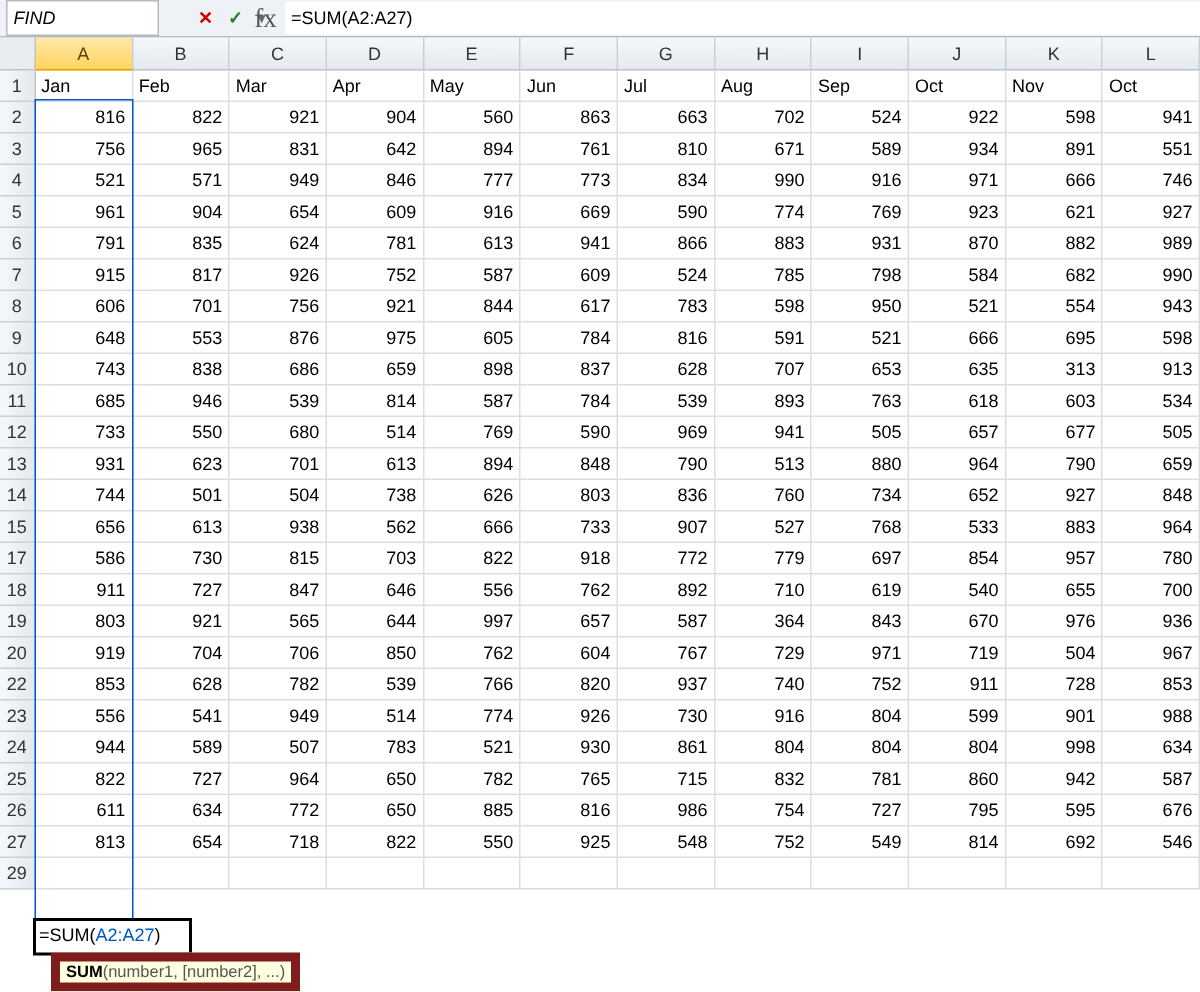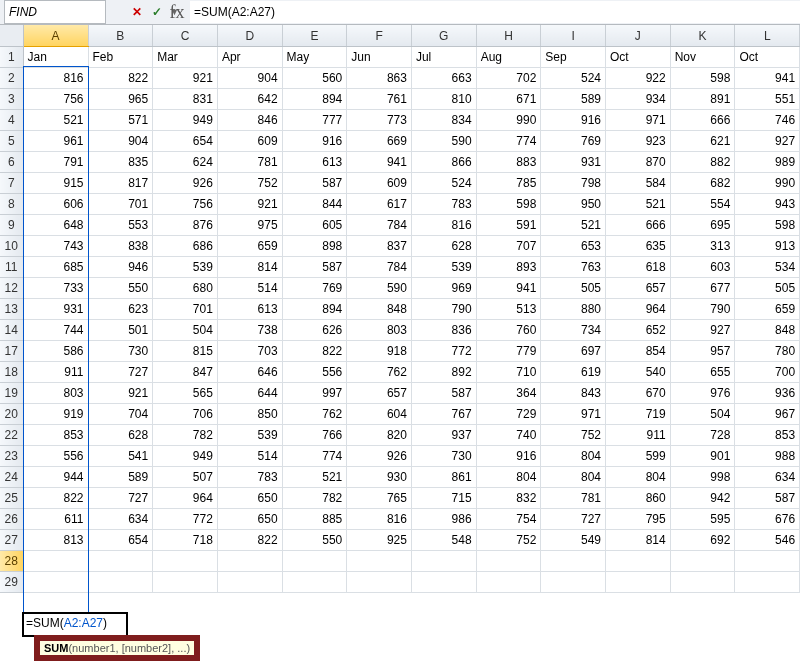--- a/index.html
+++ b/index.html
@@ -288,20 +288,35 @@
             <td class="cell">626</td>
             <td class="cell">803</td>
             <td class="cell">836</td>
             <td class="cell">760</td>
             <td class="cell">734</td>
             <td class="cell">652</td>
             <td class="cell">927</td>
             <td class="cell">848</td>
           </tr>
           <tr>
+            <th class="row-h">15</th>
+            <td class="cell">656</td>
+            <td class="cell">613</td>
+            <td class="cell">938</td>
+            <td class="cell">562</td>
+            <td class="cell">666</td>
+            <td class="cell">733</td>
+            <td class="cell">907</td>
+            <td class="cell">527</td>
+            <td class="cell">768</td>
+            <td class="cell">533</td>
+            <td class="cell">883</td>
+            <td class="cell">964</td>
+          </tr>
+          <tr>
             <th class="row-h">17</th>
             <td class="cell">586</td>
             <td class="cell">730</td>
             <td class="cell">815</td>
             <td class="cell">703</td>
             <td class="cell">822</td>
             <td class="cell">918</td>
             <td class="cell">772</td>
             <td class="cell">779</td>
             <td class="cell">697</td>
@@ -438,35 +453,20 @@
             <td class="cell">550</td>
             <td class="cell">925</td>
             <td class="cell">548</td>
             <td class="cell">752</td>
             <td class="cell">549</td>
             <td class="cell">814</td>
             <td class="cell">692</td>
             <td class="cell">546</td>
           </tr>
           <tr>
-            <th class="row-h sel">28</th>
-            <td class="cell"></td>
-            <td class="cell"></td>
-            <td class="cell"></td>
-            <td class="cell"></td>
-            <td class="cell"></td>
-            <td class="cell"></td>
-            <td class="cell"></td>
-            <td class="cell"></td>
-            <td class="cell"></td>
-            <td class="cell"></td>
-            <td class="cell"></td>
-            <td class="cell"></td>
-          </tr>
-          <tr>
             <th class="row-h">29</th>
             <td class="cell"></td>
             <td class="cell"></td>
             <td class="cell"></td>
             <td class="cell"></td>
             <td class="cell"></td>
             <td class="cell"></td>
             <td class="cell"></td>
             <td class="cell"></td>
             <td class="cell"></td>

